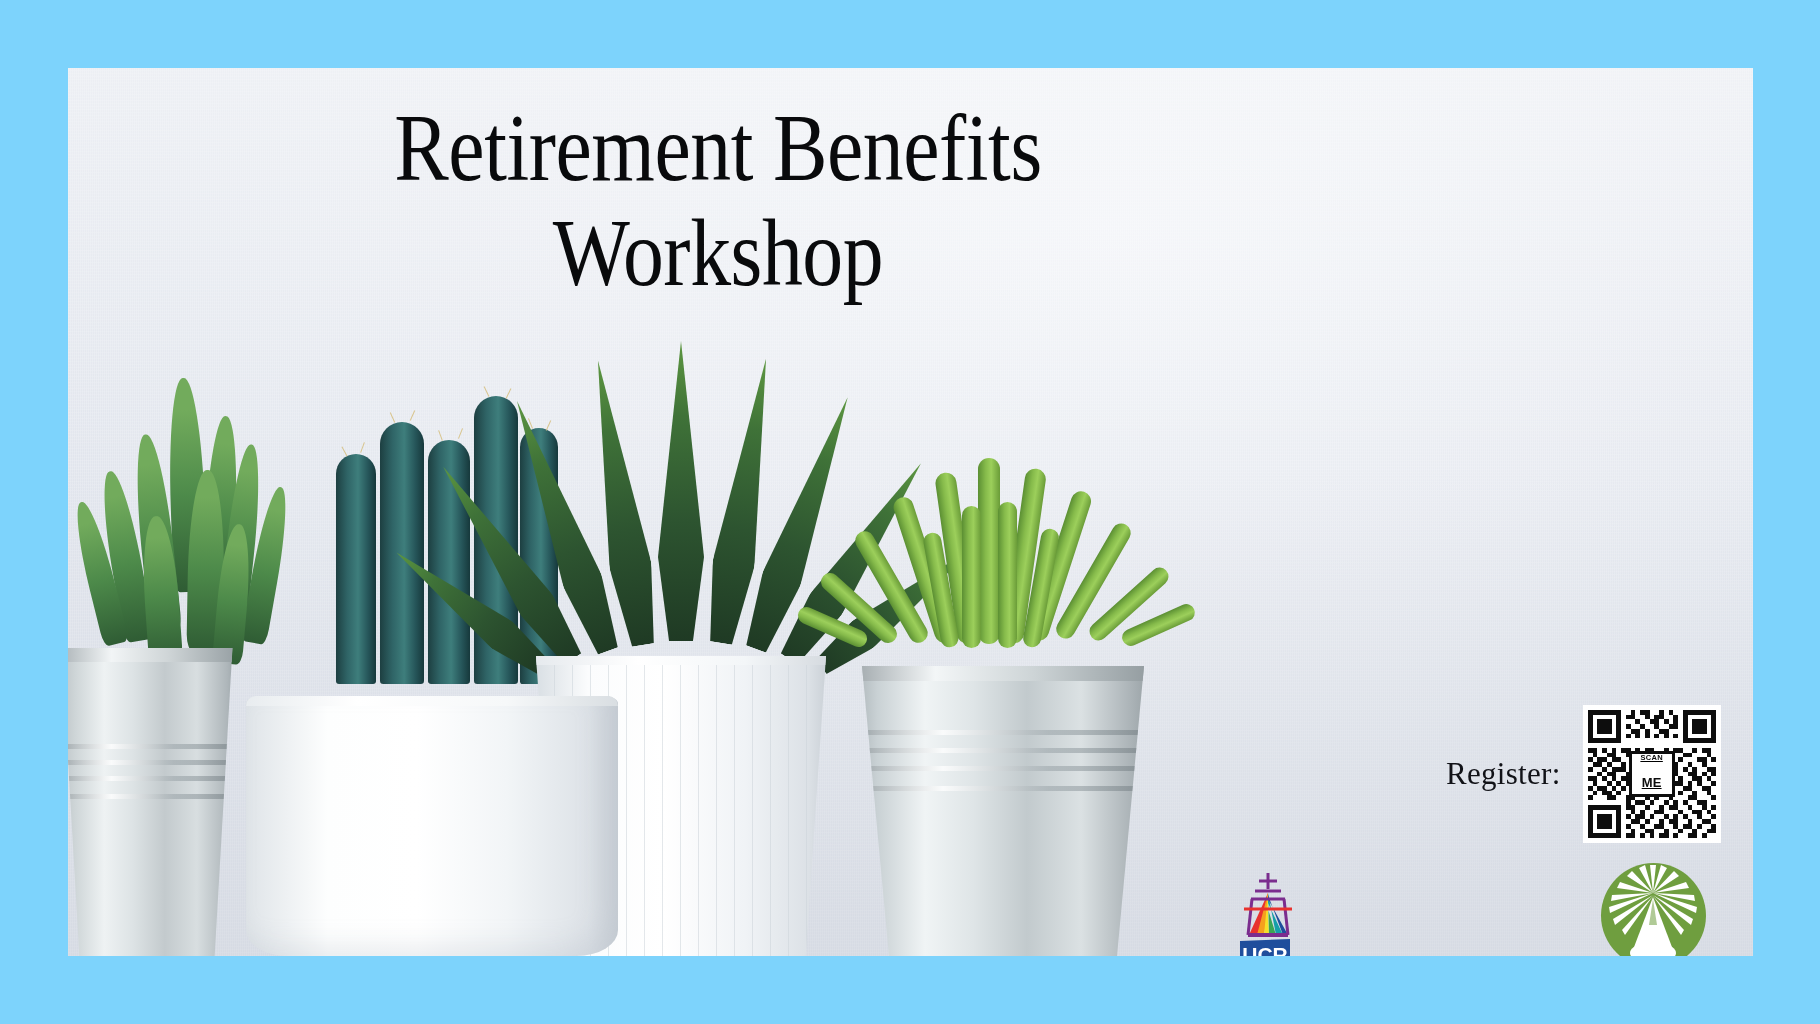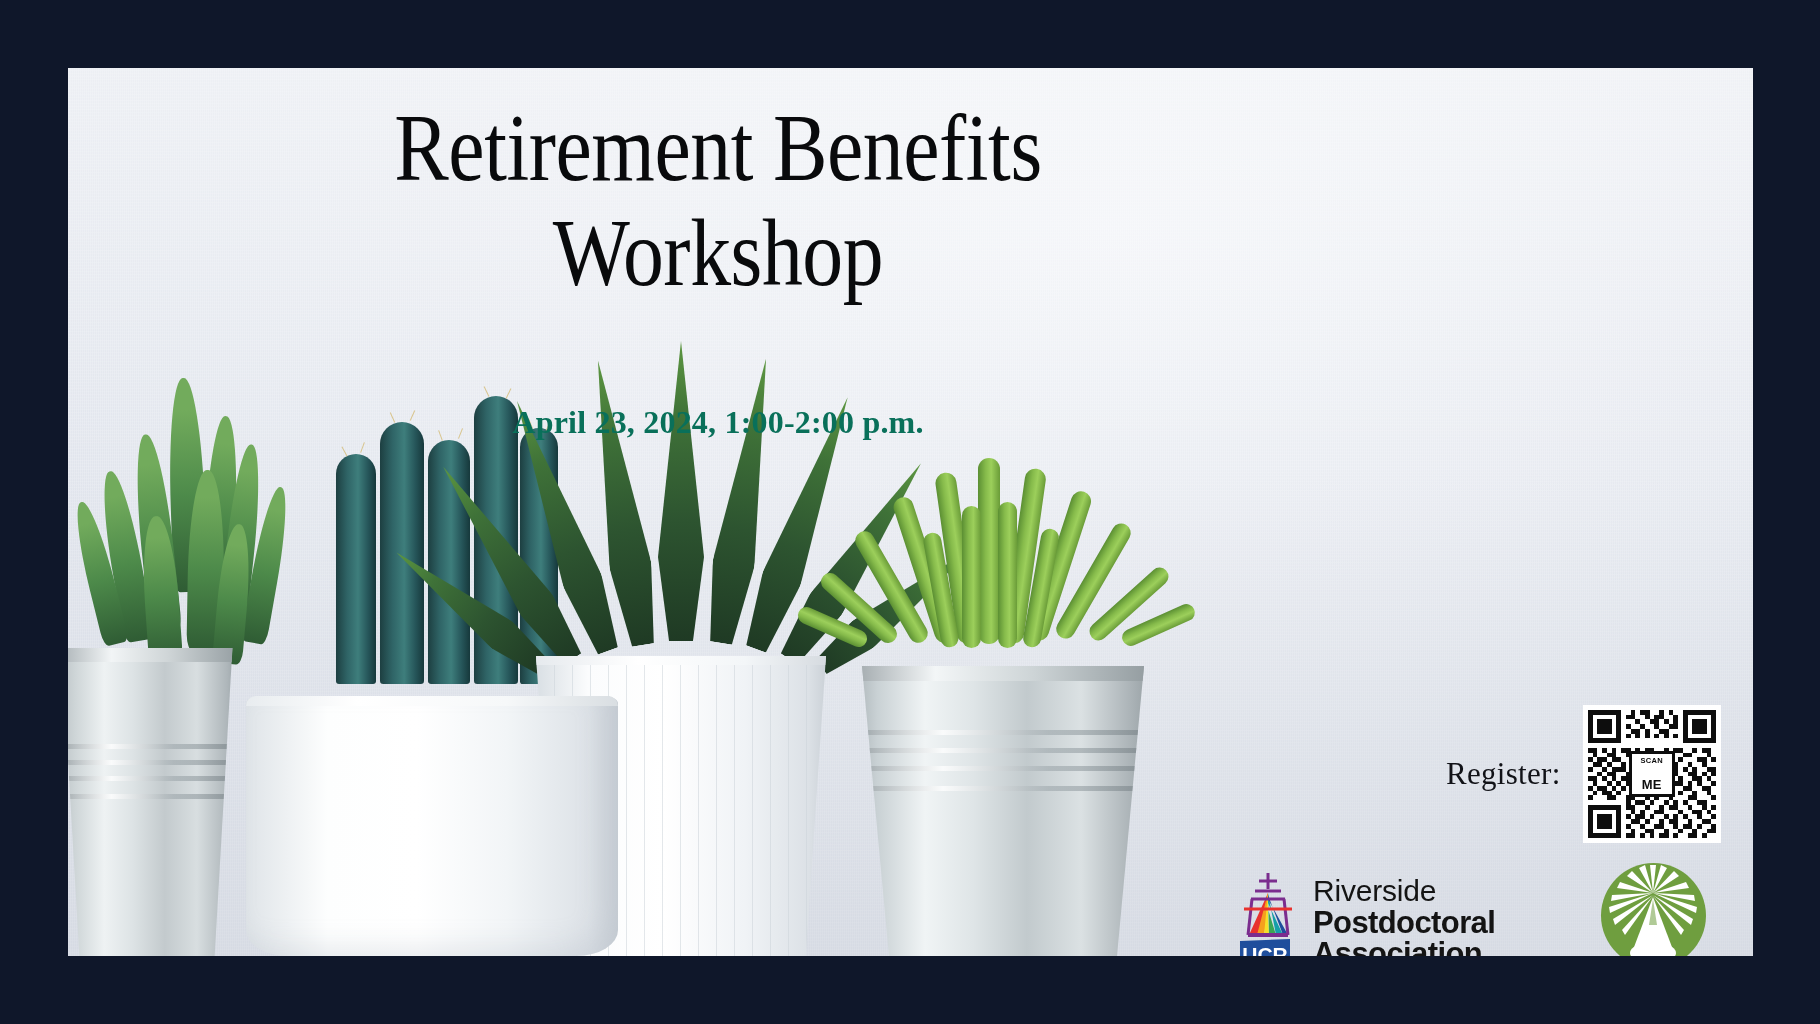--- a/index.html
+++ b/index.html
@@ -12,21 +12,21 @@
   }
   body {
     font-family: "Liberation Serif", "DejaVu Serif", serif;
   }
 
   
   #flyer-page {
     position: relative;
     width: 1820px;
     height: 1024px;
-    background: #0f172a;
+    background: #7dd3fc;
   }
 
   
   #poster {
     position: absolute;
     left: 68px;
     top: 68px;
     width: 1685px;
     height: 888px;
     overflow: hidden;
@@ -126,23 +126,24 @@
     left: 50%;
     top: 50%;
     transform: translate(-50%, -50%);
     width: 40px;
     height: 40px;
     background: #ffffff;
     border: 3px solid #0d0d0d;
     display: flex;
     flex-direction: column;
     align-items: center;
-    justify-content: center;
+    justify-content: flex-start;
     line-height: 1;
     font-family: "Liberation Sans", sans-serif;
+    text-decoration: underline;
   }
   #qr-scanme .s1 { font-size: 7.5px; font-weight: 700; letter-spacing: .3px; color:#0d0d0d; }
   #qr-scanme .s2 { font-size: 13px; font-weight: 700; letter-spacing: .2px; color:#0d0d0d; margin-top:14px;}
 
   
   #logo-row {
     position: absolute;
     left: 1170px;
     top: 795px;
     width: 525px;
@@ -379,21 +380,20 @@
       <div class="pot" id="pot-white1">
         <div class="lip"></div>
       </div>
     </div>
 
     <div id="poster-shade"></div>
 
     <div id="headline">Retirement Benefits
 Workshop</div>
 
-    <div id="event-date">April 23, 2024, 1:00-2:00 p.m.</div>
 
 
     <div id="register-row">
       <div id="register-label">Register:</div>
 
       <div id="qr-code">
         <svg id="qr-canvas" viewBox="0 0 29 29" shape-rendering="crispEdges">
           <rect width="29" height="29" fill="#ffffff"></rect>
           <g fill="#0d0d0d">
 
@@ -622,25 +622,20 @@
             <path d="M10 66 L50 66" stroke="#7b2d8e" stroke-width="4"></path>
             <path d="M14 30 L10 66" stroke="#7b2d8e" stroke-width="3"></path>
             <path d="M46 30 L50 66" stroke="#7b2d8e" stroke-width="3"></path>
             <path d="M6 40 L54 40" stroke="#e8322e" stroke-width="3"></path>
 
             <polygon points="2,72 52,70 52,100 2,102" fill="#1f4e9c"></polygon>
             <polygon points="2,102 52,100 52,105 2,107" fill="#f5a01e"></polygon>
             <text x="27" y="93" font-family="Liberation Sans, sans-serif" font-size="21" font-weight="700" fill="#ffffff" text-anchor="middle">UCR</text>
           </svg>
         </div>
-        <div id="ucrpa-wordmark">
-          <span class="l1">Riverside</span>
-          <span class="l2">Postdoctoral</span>
-          <span class="l3">Association</span>
-        </div>
       </div>
 
       <div id="fidelity-logo">
         <div id="fidelity-circle">
           <svg viewBox="0 0 105 105" width="105" height="105">
             <g fill="#ffffff">
 
               <polygon points="52,30 49,2 55,2"></polygon>
               <polygon points="52,30 38,5 44,2"></polygon>
               <polygon points="52,30 66,5 60,2"></polygon>

